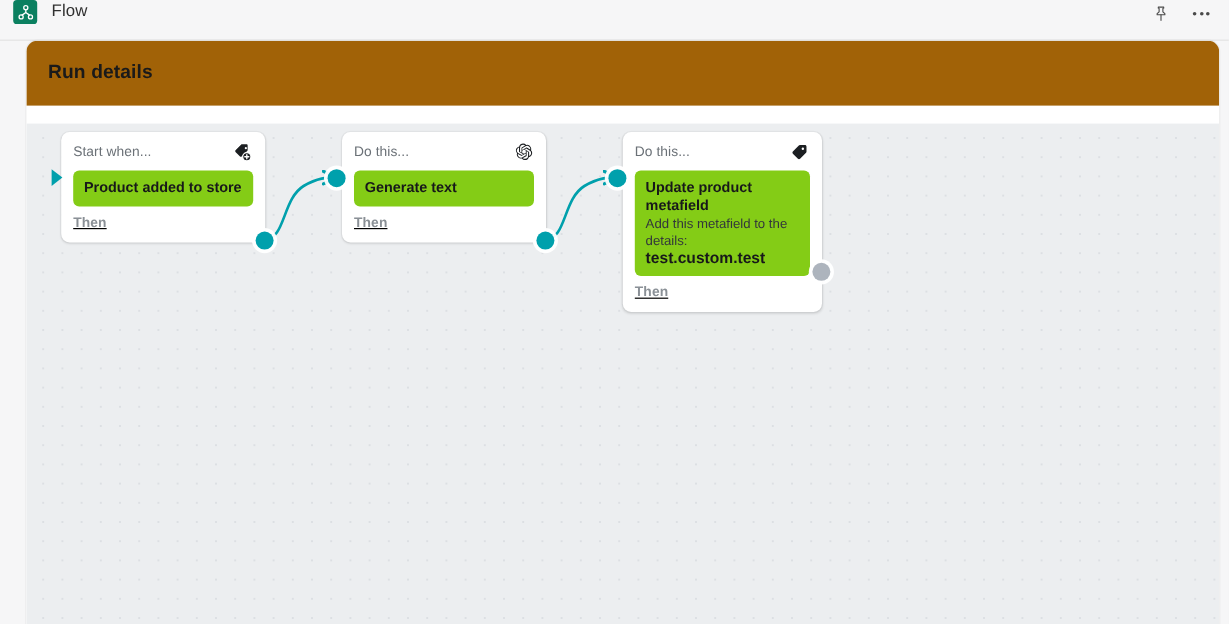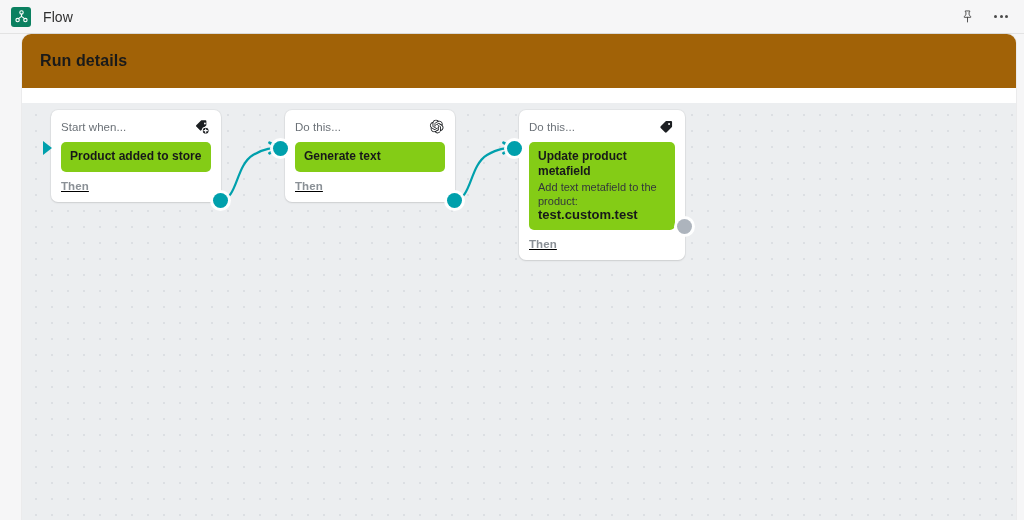--- a/index.html
+++ b/index.html
@@ -11,21 +11,21 @@
     font-family: "Liberation Sans", sans-serif;
     -webkit-font-smoothing: antialiased;
   }
 
   
   .topbar {
     position: absolute; left: 0; top: 0;
     width: 1024px; height: 34px;
     background: #f6f6f7;
     border-bottom: 1px solid #e3e3e3;
-    display: flex; align-items: center;
+    display: flex; align-items: flex-start;
   }
   .app-logo {
     width: 20px; height: 20px; margin-left: 11px;
     background: #0b8060; border-radius: 3px;
     display: flex; align-items: center; justify-content: center;
     flex: none;
   }
   .app-title {
     margin-left: 12px;
     font-size: 14px; color: #303030; letter-spacing: .1px;
@@ -241,21 +241,21 @@
           <span class="node-head-label">Do this...</span>
           <span class="node-head-icon">
             <svg width="16" height="16" viewBox="0 0 20 20" aria-hidden="true">
               <path d="M10.7 2.4H16c.9 0 1.6.7 1.6 1.6v5.3c0 .4-.2.8-.5 1.1l-6.2 6.2c-.6.6-1.6.6-2.2 0L3.4 11.3c-.6-.6-.6-1.6 0-2.2L9.6 2.9c.3-.3.7-.5 1.1-.5z" fill="#1c1f22"></path>
               <circle cx="13.8" cy="6.2" r="1.25" fill="#ffffff"></circle>
             </svg>
           </span>
         </div>
         <div class="node-body">
           <div class="node-title">Update product metafield</div>
-          <div class="node-sub">Add text metafield to the product:</div>
+          <div class="node-sub">Add this metafield to the details:</div>
           <div class="node-strong">test.custom.test</div>
         </div>
         <div class="node-foot">
           <span class="then-label">Then</span>
         </div>
       </div>
       <div class="port" style="left:485px; top:38px;"></div>
       <div class="port inactive" style="left:655px; top:116px;"></div>
 
     </div>

